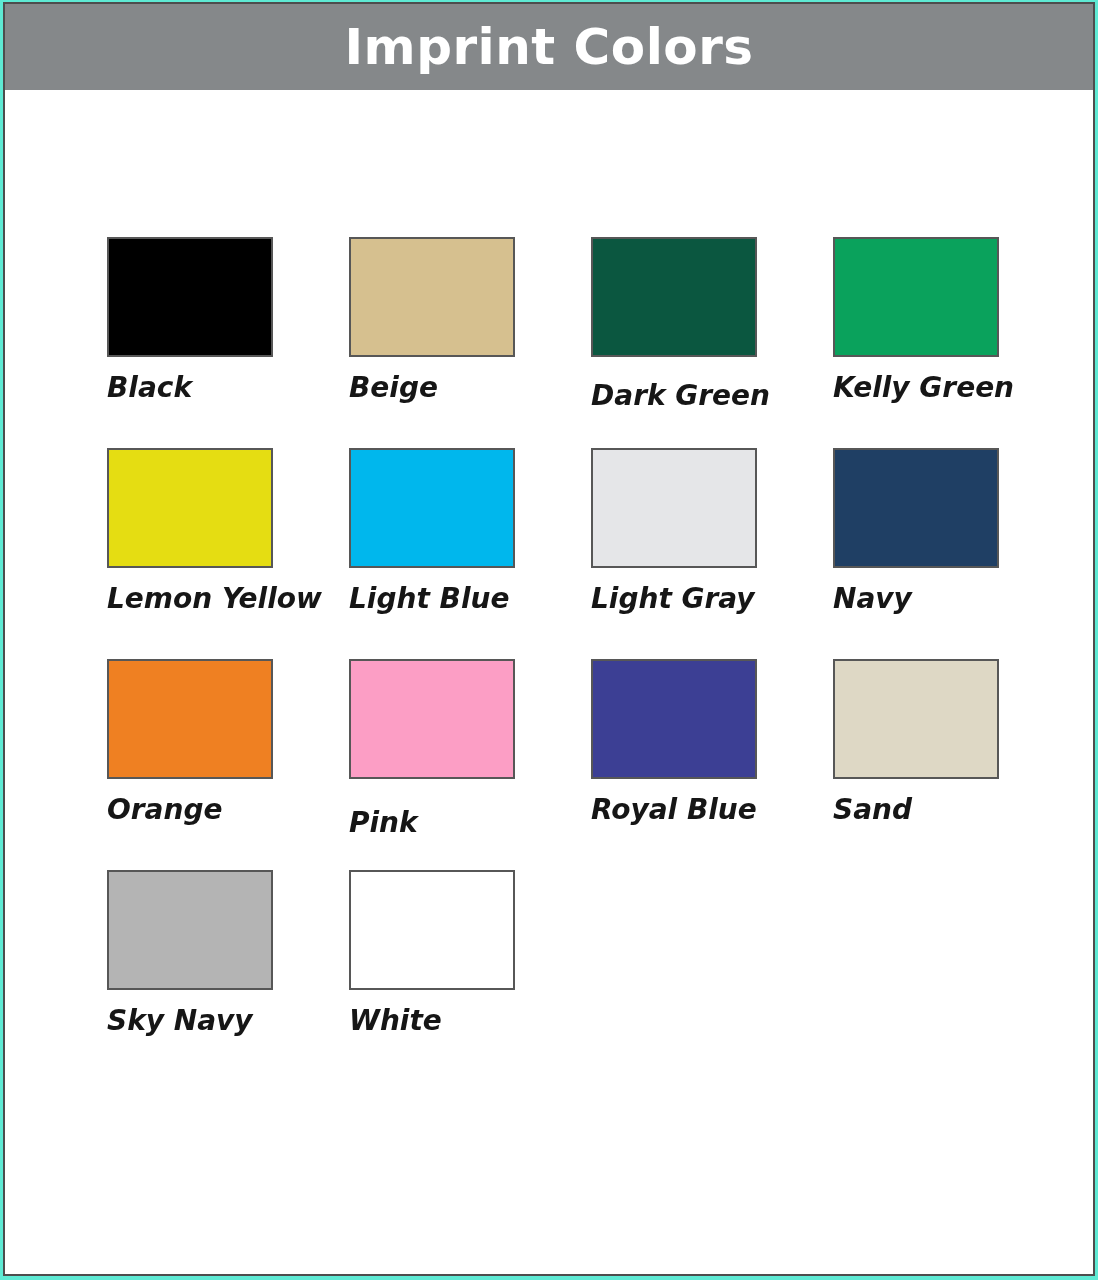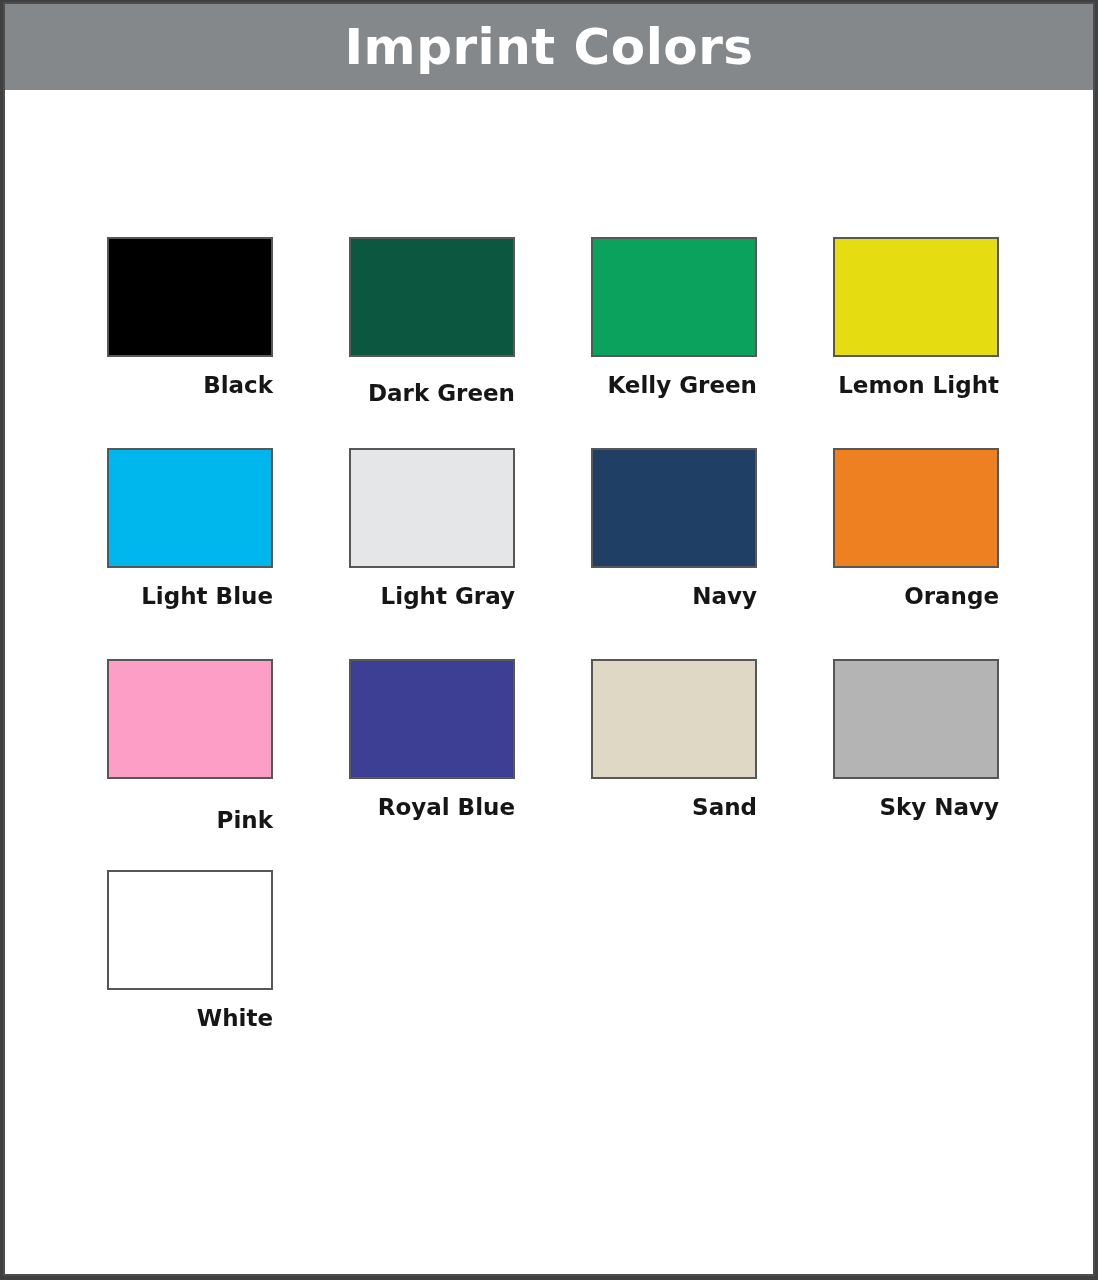--- a/index.html
+++ b/index.html
@@ -9,21 +9,21 @@
   }
   body {
     font-family: "DejaVu Sans", "Liberation Sans", sans-serif;
   }
 
   #page {
     position: relative;
     width: 1098px;
     height: 1280px;
     box-sizing: border-box;
-    background: #404040;
+    background: #5eead4;
     overflow: hidden;
   }
 
   
   #sheet {
     position: absolute;
     left: 3px;
     top: 2px;
     width: 1092px;
     height: 1274px;
@@ -74,57 +74,62 @@
   .swatch-chip {
     width: 166px;
     height: 120px;
     box-sizing: border-box;
     border: 2px solid #575757;
     margin: 0 auto;
   }
 
   .swatch-label {
     margin-top: 16px;
-    text-align: right;
-    font-size: 23px;
+    text-align: left;
+    font-size: 28px;
     font-weight: bold;
     color: #161616;
     line-height: 1.1;
     width: 166px;
     margin-left: auto;
     margin-right: auto;
     white-space: nowrap;
+    font-style: italic;
   }
 </style>
 </head>
 <body>
 
 <div id="page">
   <div id="sheet" style="border-color: rgb(77, 77, 77); background: rgb(255, 255, 255);">
 
     <div id="header-bar" style="background: rgb(133, 136, 138);">
       <div id="header-title" style="color: rgb(255, 255, 255);">Imprint Colors</div>
     </div>
 
     <div id="swatch-grid">
         <div class="swatch-cell">
           <div class="swatch-chip" style="background: rgb(0, 0, 0); border-color: rgb(87, 87, 87);"></div>
           <div class="swatch-label" style="color: rgb(22, 22, 22);">Black</div>
         </div>
         <div class="swatch-cell">
+          <div class="swatch-chip" style="background: rgb(214, 192, 143); border-color: rgb(87, 87, 87);"></div>
+          <div class="swatch-label" style="color: rgb(22, 22, 22);">Beige</div>
+        </div>
+        <div class="swatch-cell">
           <div class="swatch-chip" style="background: rgb(11, 87, 64); border-color: rgb(87, 87, 87);"></div>
           <div class="swatch-label" style="color: rgb(22, 22, 22); margin-top: 24px;">Dark Green</div>
         </div>
         <div class="swatch-cell">
           <div class="swatch-chip" style="background: rgb(10, 162, 92); border-color: rgb(87, 87, 87);"></div>
           <div class="swatch-label" style="color: rgb(22, 22, 22);">Kelly Green</div>
         </div>
         <div class="swatch-cell">
           <div class="swatch-chip" style="background: rgb(229, 221, 18); border-color: rgb(87, 87, 87);"></div>
-          <div class="swatch-label" style="color: rgb(22, 22, 22);">Lemon Light</div>
+          <div class="swatch-label" style="color: rgb(22, 22, 22);">Lemon Yellow</div>
         </div>
         <div class="swatch-cell">
           <div class="swatch-chip" style="background: rgb(0, 183, 237); border-color: rgb(87, 87, 87);"></div>
           <div class="swatch-label" style="color: rgb(22, 22, 22);">Light Blue</div>
         </div>
         <div class="swatch-cell">
           <div class="swatch-chip" style="background: rgb(229, 230, 232); border-color: rgb(87, 87, 87);"></div>
           <div class="swatch-label" style="color: rgb(22, 22, 22);">Light Gray</div>
         </div>
         <div class="swatch-cell">

